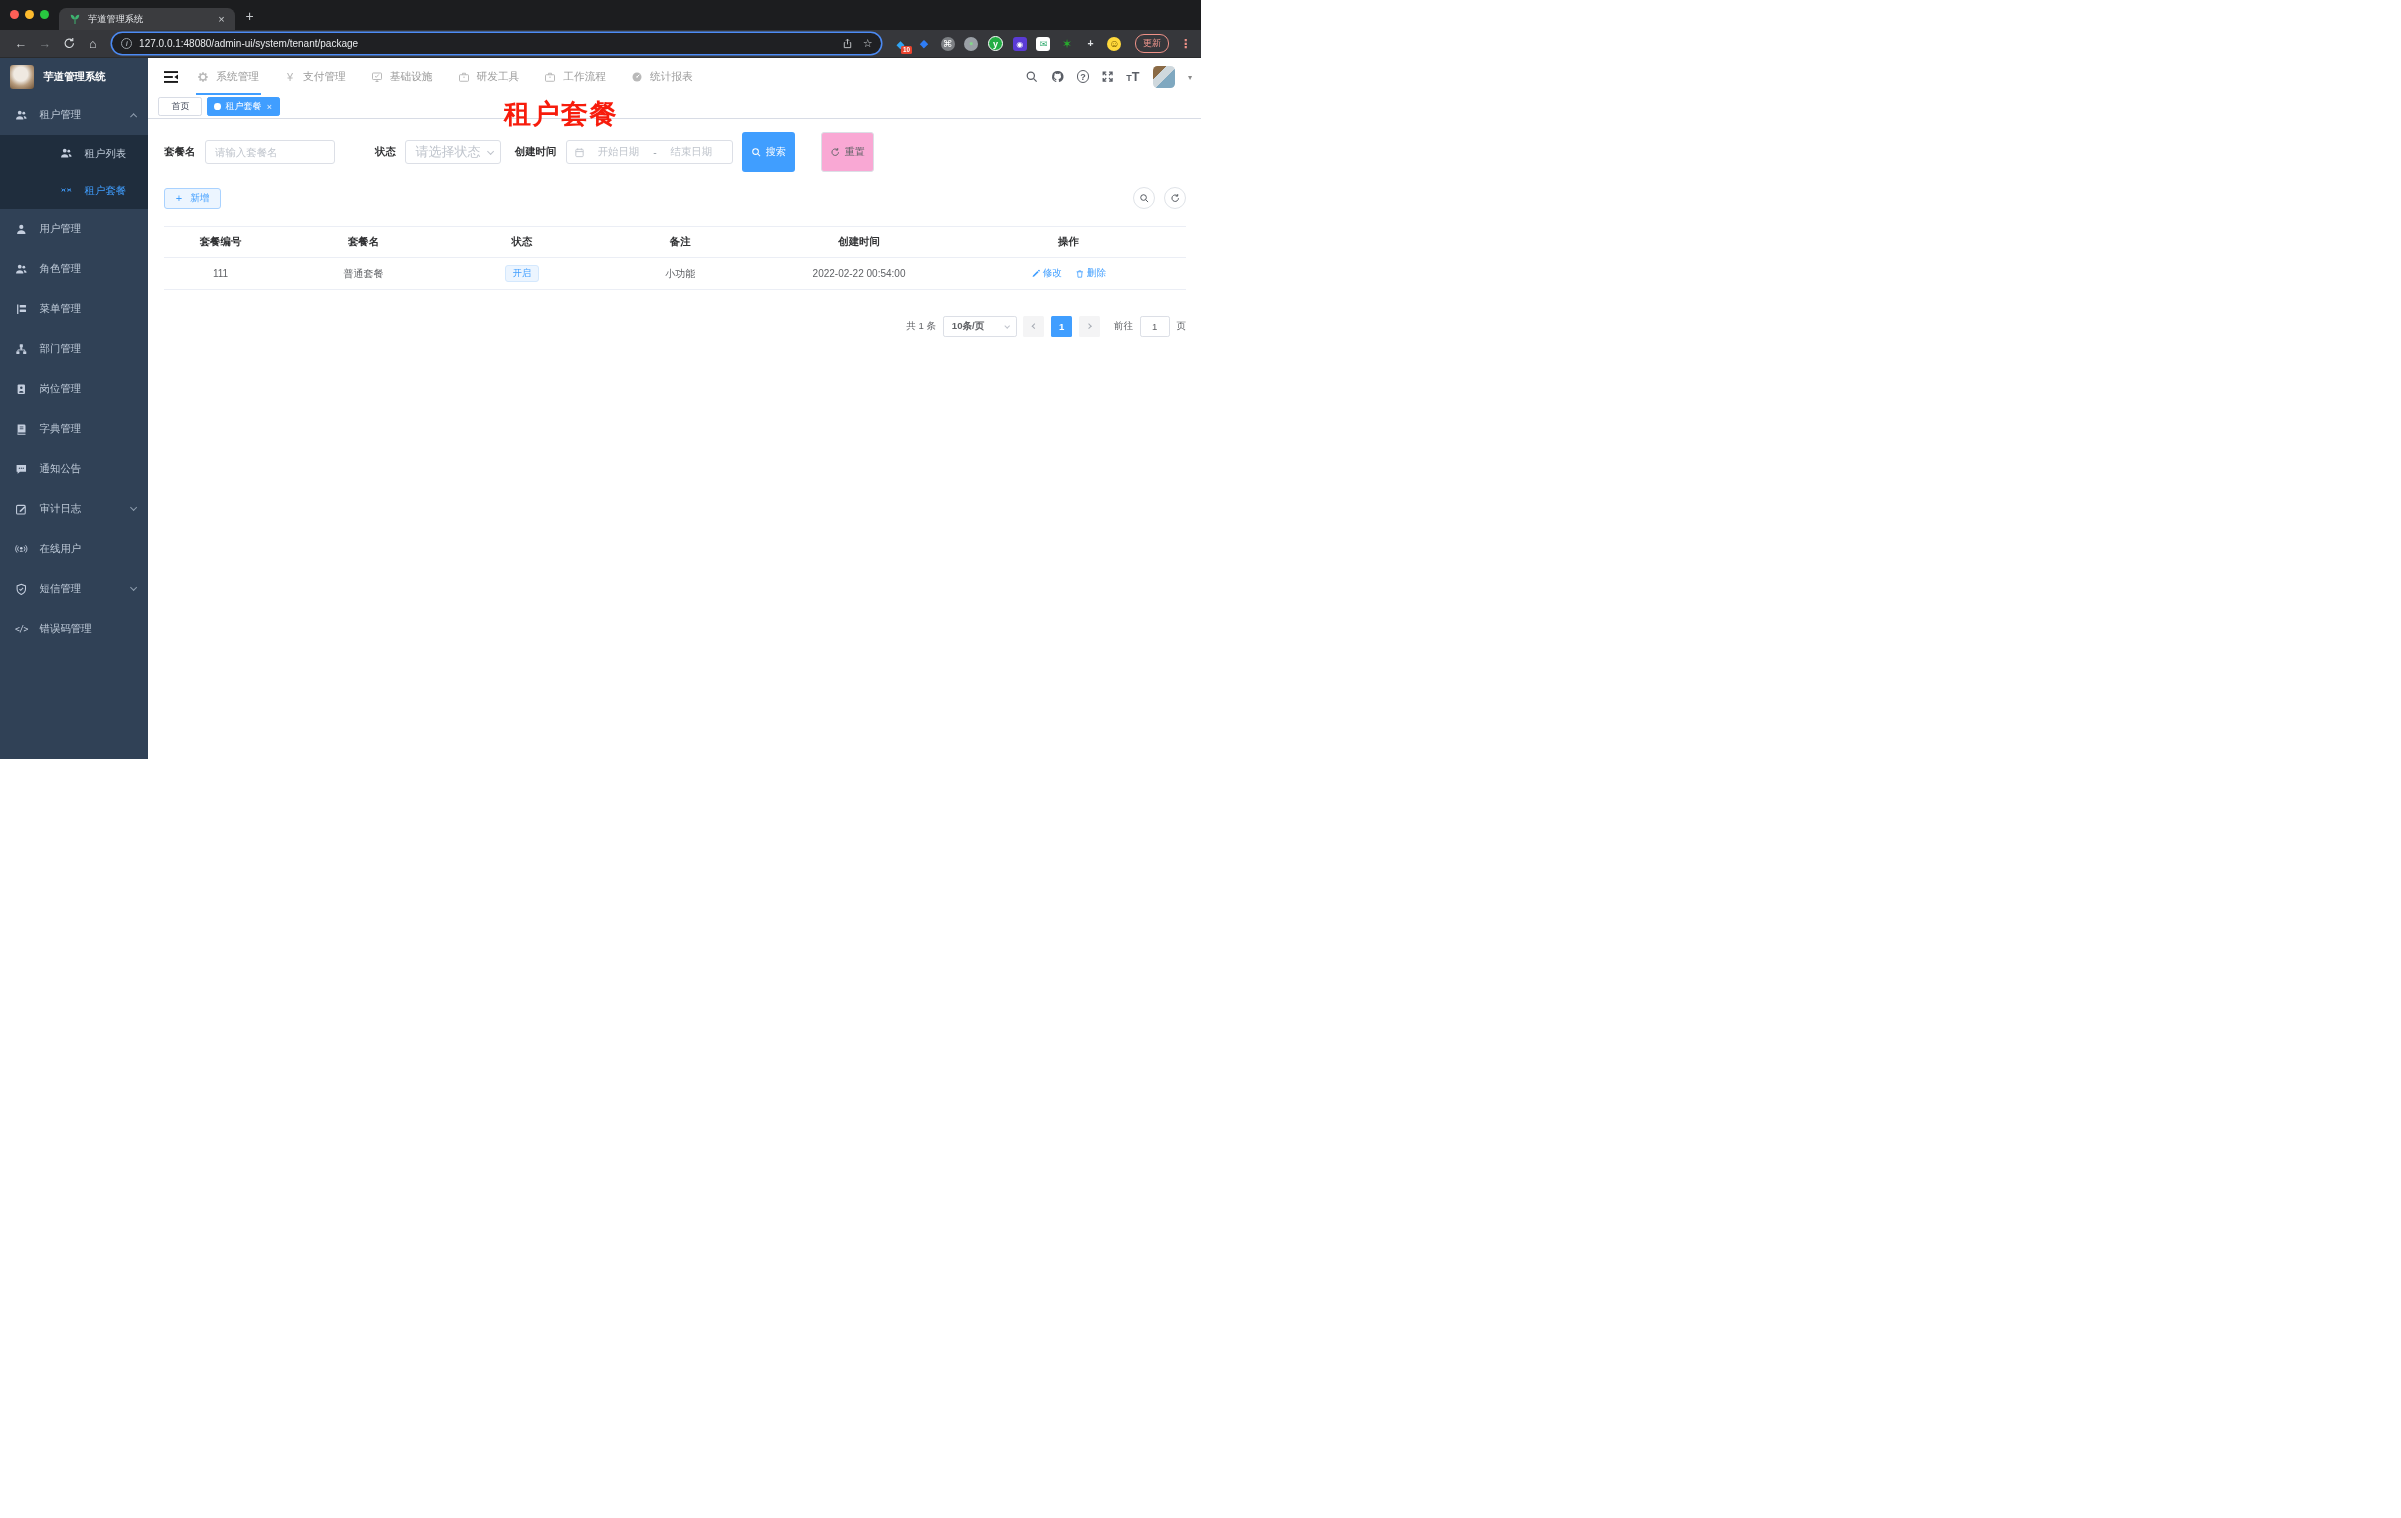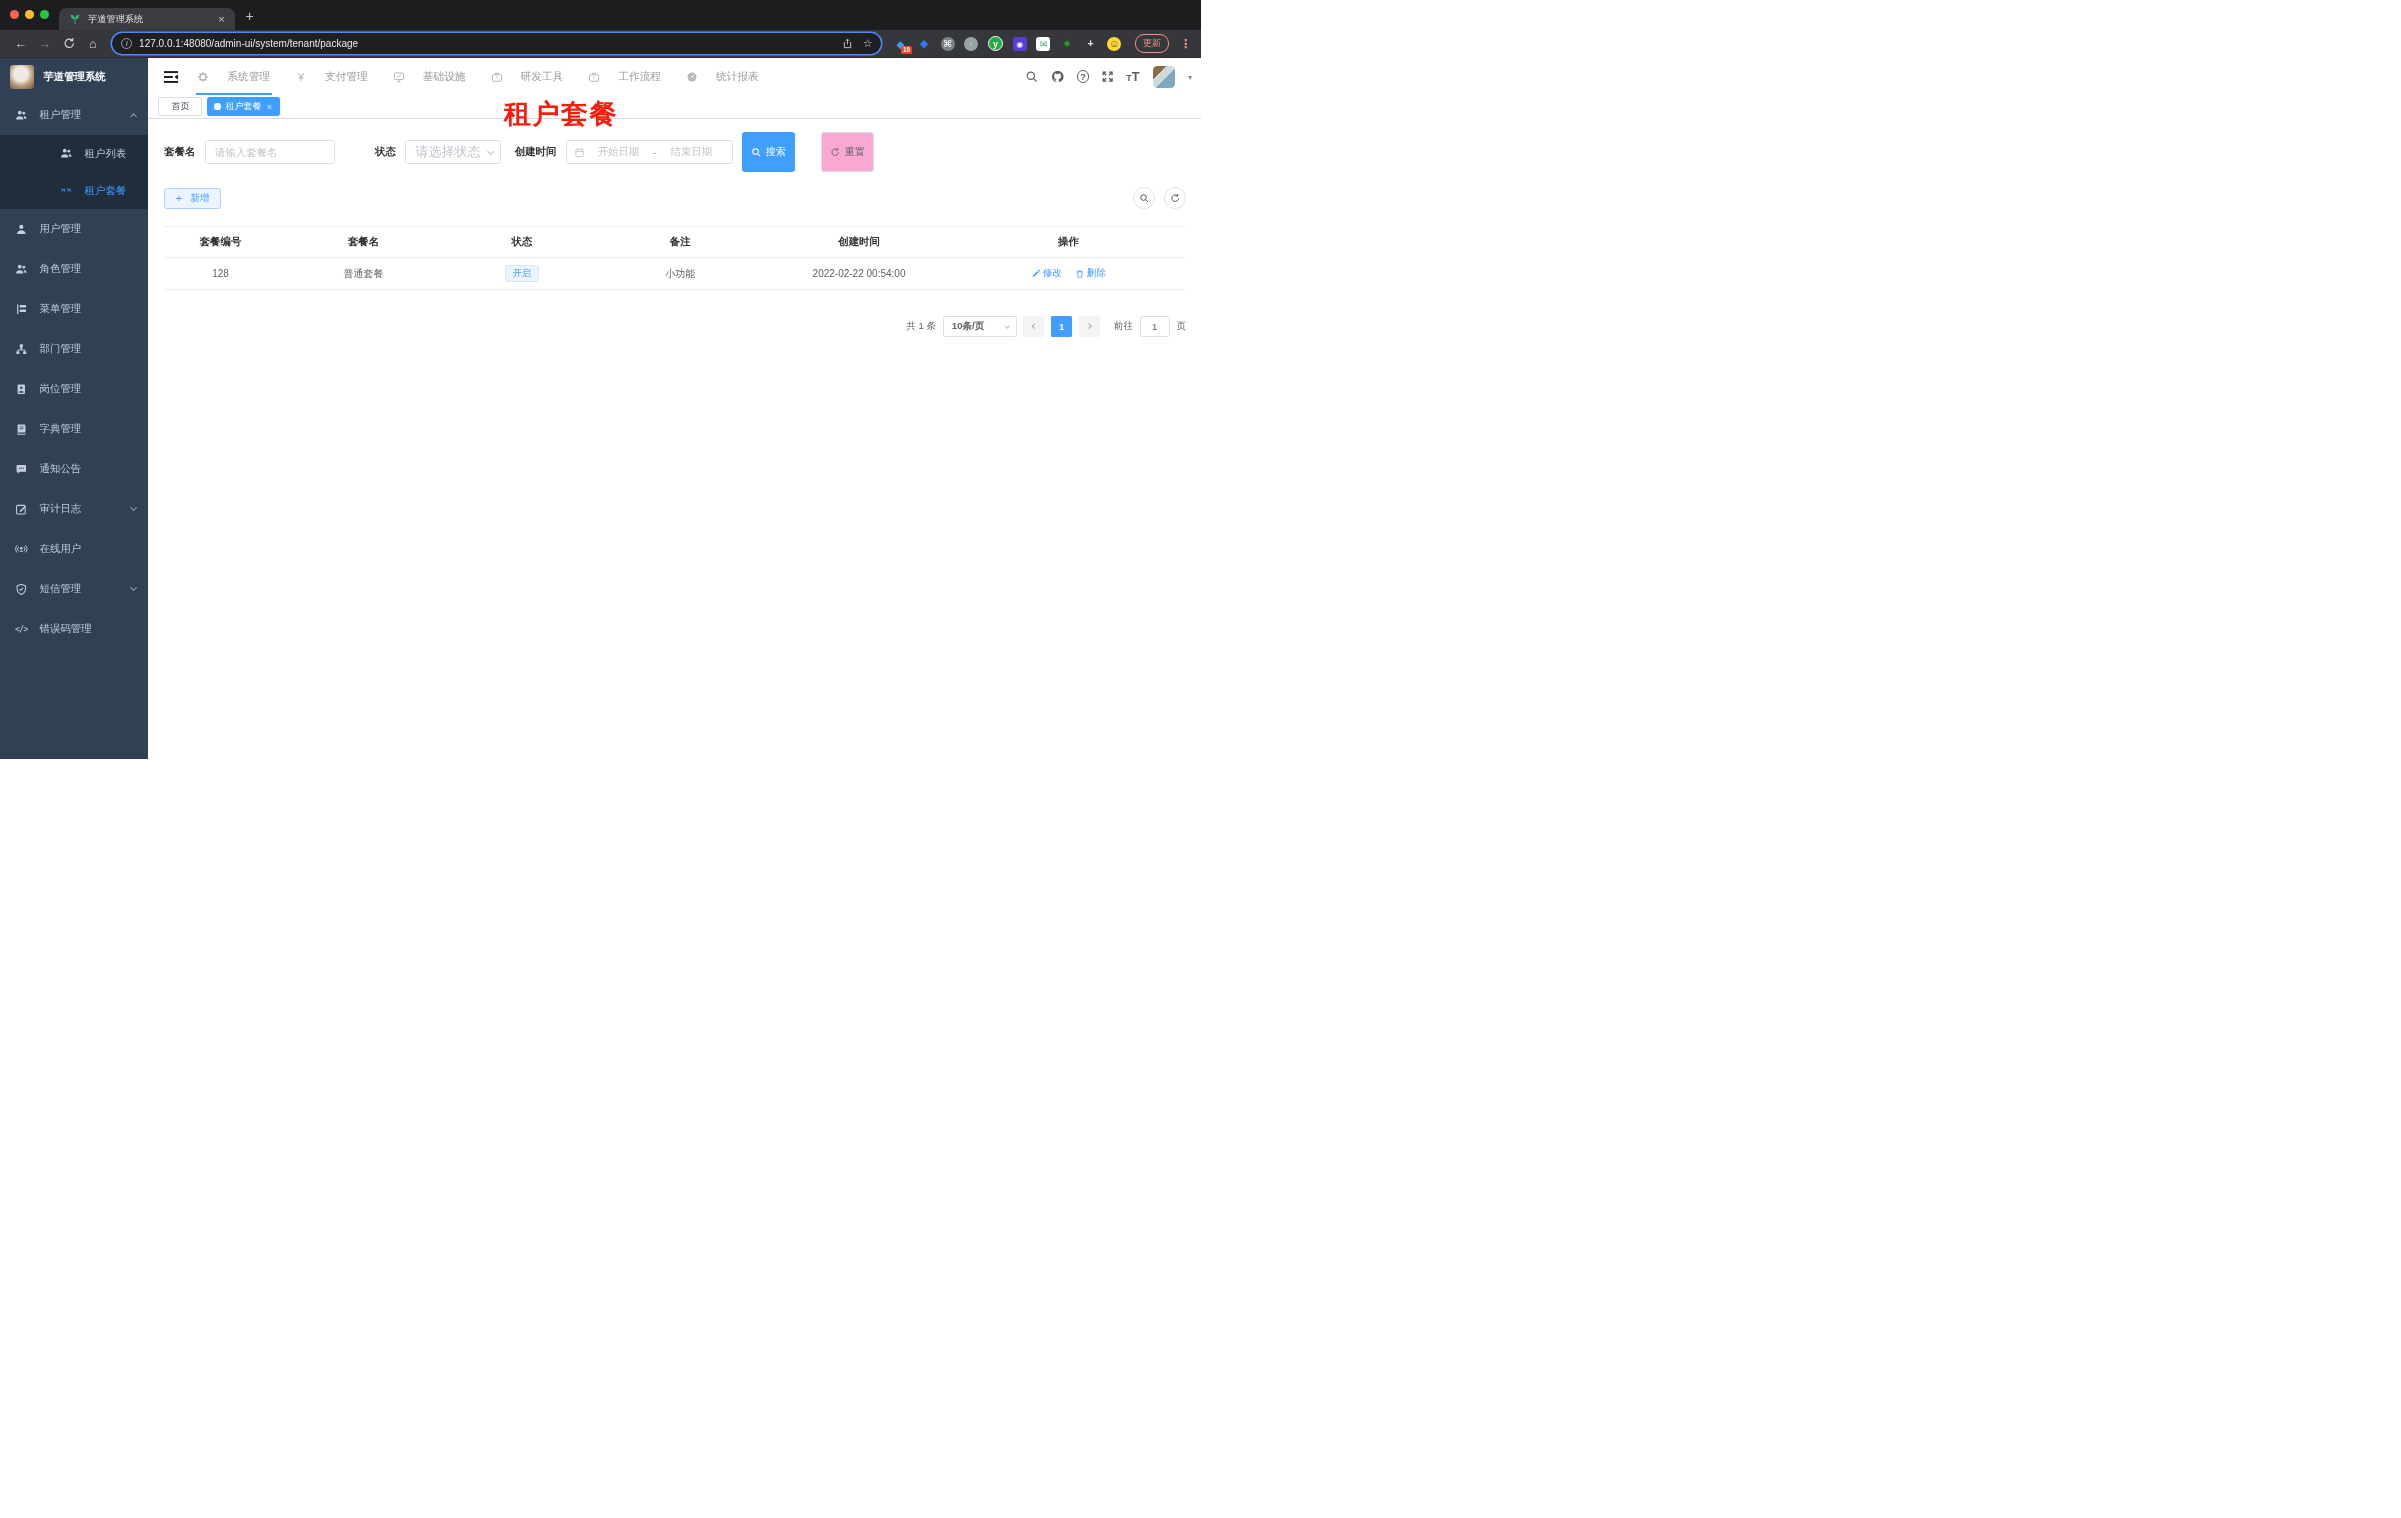--- a/index.html
+++ b/index.html
@@ -71,21 +71,21 @@
   .chv { display:inline-block; width:5.2px; height:5.2px; border-right:1.2px solid currentColor; border-bottom:1.2px solid currentColor; }
   .chv.down{ transform:rotate(45deg); margin-top:-3px;} .chv.up{ transform:rotate(-135deg); margin-top:3px;}
   .chv.left{ transform:rotate(135deg);} .chv.right{ transform:rotate(-45deg);}
   .m-arrow { color:#8d9cad; }
 
   .main { flex:1; display:flex; flex-direction:column; background:#fff; min-width:0; }
 
   .navbar { height:37px; display:flex; align-items:center; padding:0 9px; flex:none; position:relative; background:#fff; }
   .hamburger { width:27px; height:27px; display:flex; align-items:center; justify-content:center; color:#1a1a1a; }
   .topnav { display:flex; align-items:stretch; height:100%; margin-left:13.3px; gap:25px; }
-  .nav-item { display:flex; align-items:center; gap:18px; color:#9b9b9b; font-size:10.7px; position:relative; cursor:pointer; white-space:nowrap;}
+  .nav-item { display:flex; align-items:center; gap:7px; color:#9b9b9b; font-size:10.7px; position:relative; cursor:pointer; white-space:nowrap;}
   .nav-item .ni { width:12px; height:12px; color:#b9b9b9; display:flex;align-items:center;justify-content:center; font-size:11px;}
   .nav-item .ni svg { width:12px; height:12px; }
   .nav-item.active::after { content:""; position:absolute; left:-1.5px; right:-1.5px; bottom:0; height:2.2px; background:#409eff; }
   .nav-right { margin-left:auto; display:flex; align-items:center; gap:11px; color:#5a5e66; }
   .hic { width:15px; height:15px; display:flex; align-items:center; justify-content:center; }
   .hic svg { width:13.3px; height:13.3px; }
   .qmark { width:12.6px; height:12.6px; border:1.2px solid #5a5e66; border-radius:50%; font-size:9px; font-weight:700;
     display:flex; align-items:center; justify-content:center; }
   .tT { font-weight:700; font-size:12.6px; } .tT .sm { font-size:9px; }
   .avatar { width:22px; height:22px; border-radius:4.4px; margin-left:3px;
@@ -563,21 +563,21 @@
               <th>套餐编号</th>
               <th>套餐名</th>
               <th>状态</th>
               <th>备注</th>
               <th>创建时间</th>
               <th>操作</th>
             </tr>
           </thead>
           <tbody>
             <tr>
-              <td>128</td>
+              <td>111</td>
               <td>普通套餐</td>
               <td>
                 <span class="status-tag">开启</span>
               </td>
               <td>小功能</td>
               <td>2022-02-22 00:54:00</td>
               <td>
                 <span class="op-link">
                   <svg viewBox="0 0 24 24" fill="currentColor">
                       <path d="M4 20l1-4L16 5l3 3L8 19zM17.2 3.8l3 3 1.3-1.3a2.1 2.1 0 0 0-3-3z"></path>

